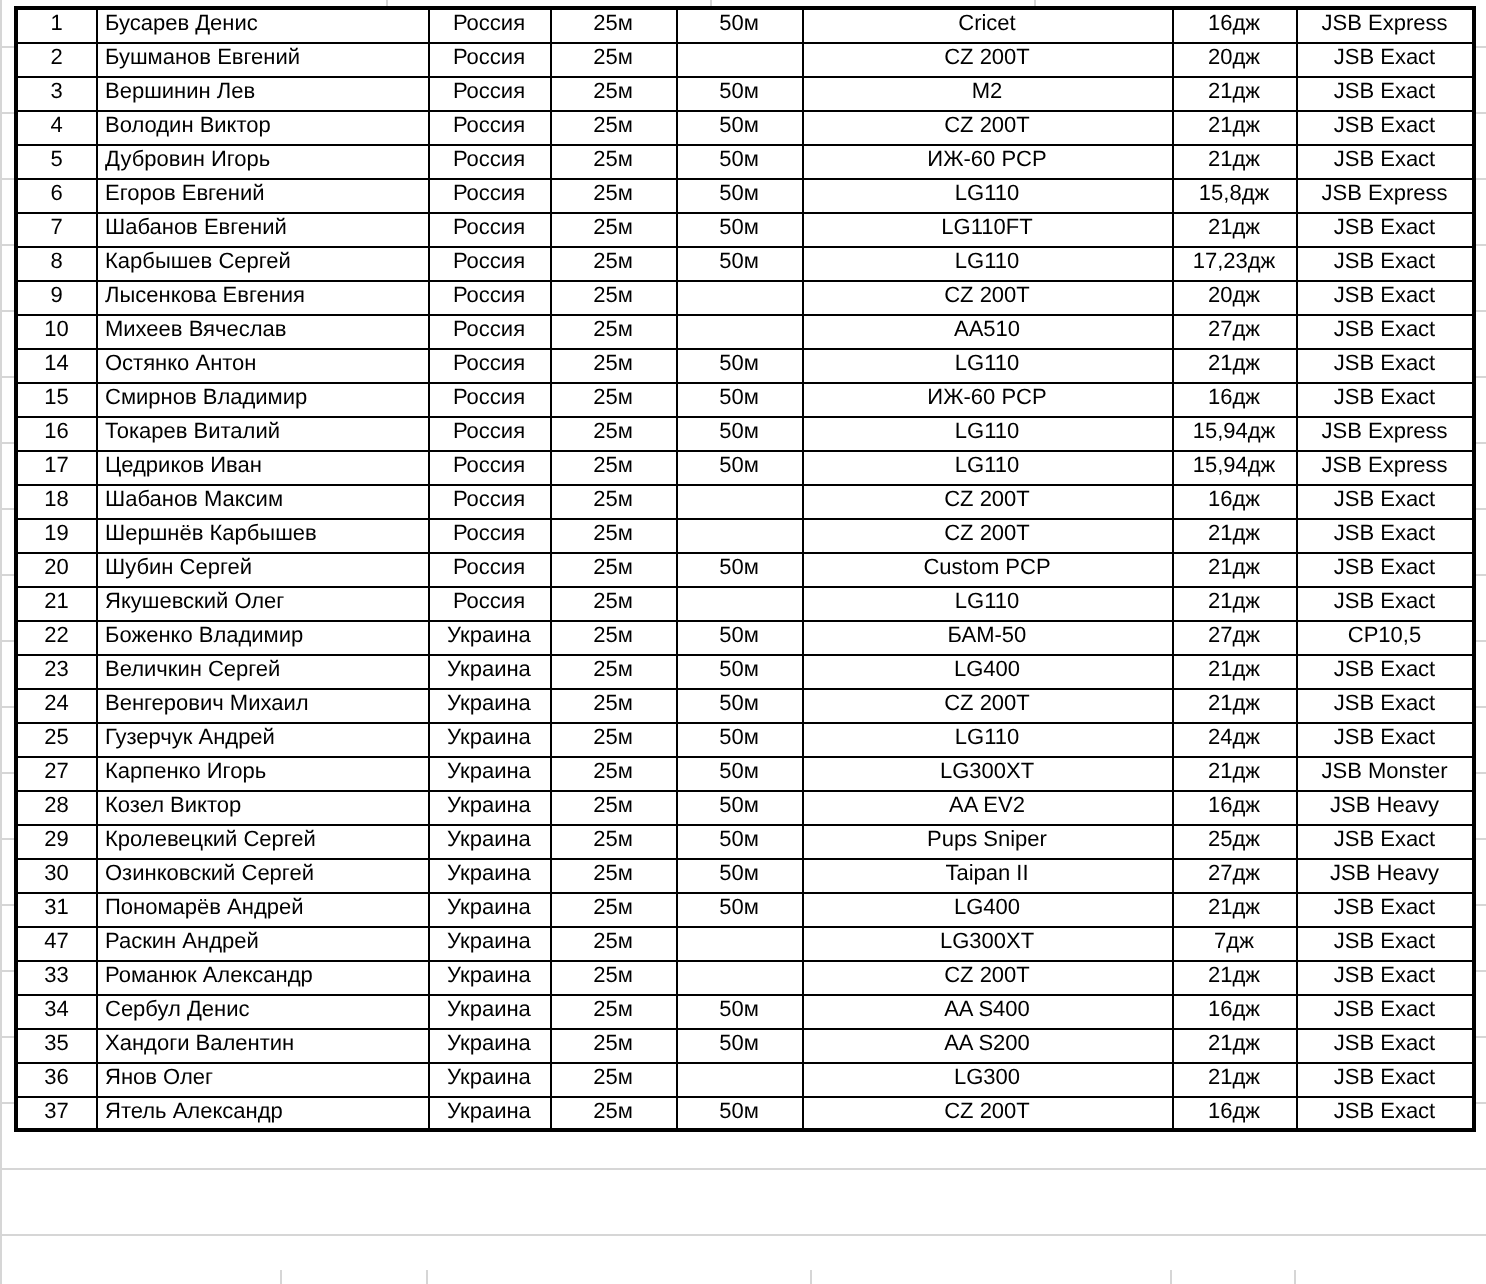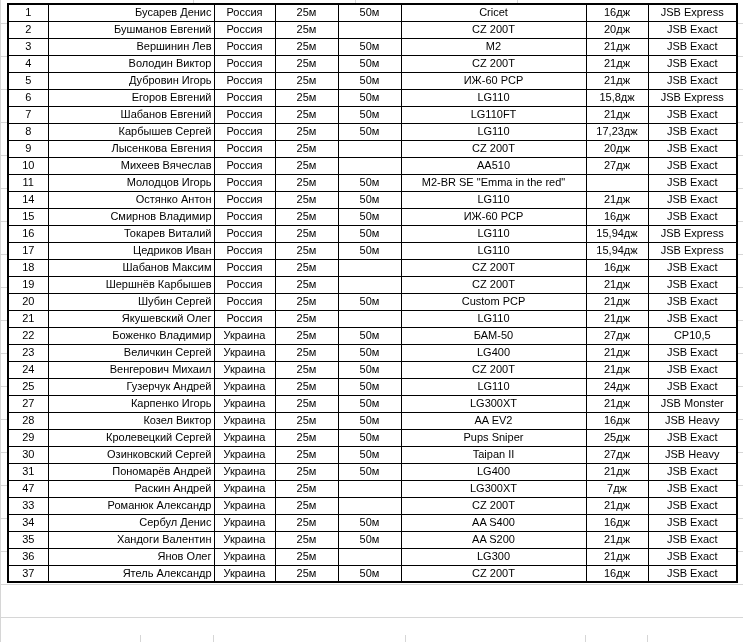--- a/index.html
+++ b/index.html
@@ -52,21 +52,21 @@
     border: 1px solid #000000;
     font-size: 11px;
     line-height: 15px;
     color: #000000;
     text-align: center;
     padding: 0 2px;
     overflow: hidden;
     white-space: nowrap;
   }
   table.results td.c1 {
-    text-align: right;
+    text-align: left;
     padding-left: 4px;
   }
 </style>
 </head>
 <body>
 
 <div class="canvas">
   <div class="hgrid"></div>
   <div class="vstub v-left"></div>
   <div class="vstub v-top-1"></div>
@@ -184,30 +184,20 @@
           <td class="c0">10</td>
           <td class="c1">Михеев Вячеслав</td>
           <td class="c2">Россия</td>
           <td class="c3">25м</td>
           <td class="c4"></td>
           <td class="c5">AA510</td>
           <td class="c6">27дж</td>
           <td class="c7">JSB Exact</td>
         </tr>
         <tr>
-          <td class="c0">11</td>
-          <td class="c1">Молодцов Игорь</td>
-          <td class="c2">Россия</td>
-          <td class="c3">25м</td>
-          <td class="c4">50м</td>
-          <td class="c5">M2-BR SE "Emma in the red"</td>
-          <td class="c6"></td>
-          <td class="c7">JSB Exact</td>
-        </tr>
-        <tr>
           <td class="c0">14</td>
           <td class="c1">Остянко Антон</td>
           <td class="c2">Россия</td>
           <td class="c3">25м</td>
           <td class="c4">50м</td>
           <td class="c5">LG110</td>
           <td class="c6">21дж</td>
           <td class="c7">JSB Exact</td>
         </tr>
         <tr>

